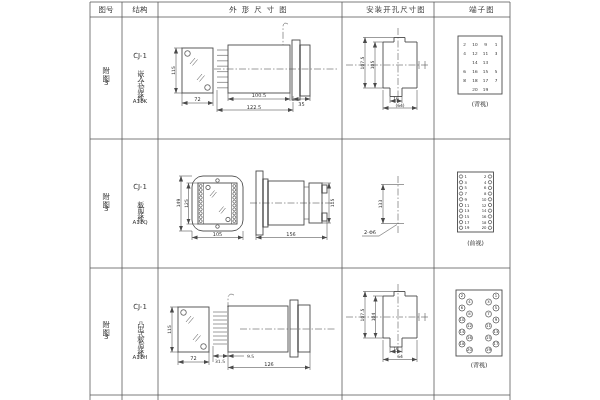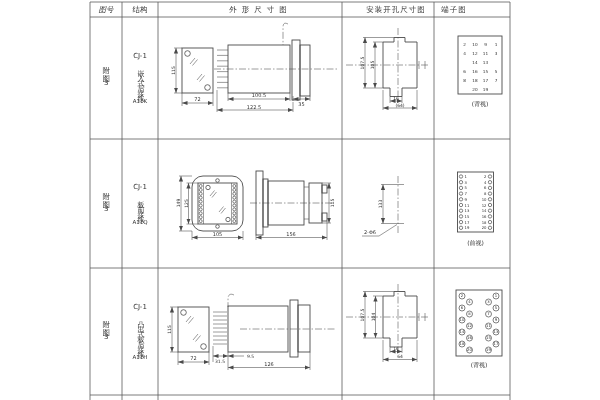--- a/index.html
+++ b/index.html
@@ -46,25 +46,25 @@
   text.t45{font-size:4.5px;}
   text.t4{font-size:3.8px;}
   text.t42{font-size:4.2px;}
   text.view{font-size:6px;}
   circle.term{fill:#fff;stroke:#4a4a4a;stroke-width:0.7;}
   circle.scr{fill:none;stroke:#4a4a4a;stroke-width:0.8;}
 </style>
 </head>
 <body>
 
-<div class="hdr" style="left:90px;width:32px;font-style:italic;">图号</div>
+<div class="hdr" style="left:90px;width:32px;">图号</div>
 <div class="hdr" style="left:122px;width:36px;border-radius:6px;">结构</div>
 <div class="hdr sp" style="left:158px;width:200px;">外形尺寸图</div>
 <div class="hdr sp2" style="left:342px;width:108px;">安装开孔尺寸图</div>
-<div class="hdr sp2" style="left:416px;width:76px;">端子图</div>
+<div class="hdr sp2" style="left:444px;width:76px;">端子图</div>
 
 <div class="vcell" style="left:90px;top:17px;width:32px;height:122px;">
   <span class="vtext">附图3</span>
 </div>
 <div class="vcell" style="left:90px;top:139px;width:32px;height:129px;">
   <span class="vtext">附图3</span>
 </div>
 <div class="vcell" style="left:90px;top:268px;width:32px;height:127px;">
   <span class="vtext">附图3</span>
 </div>

